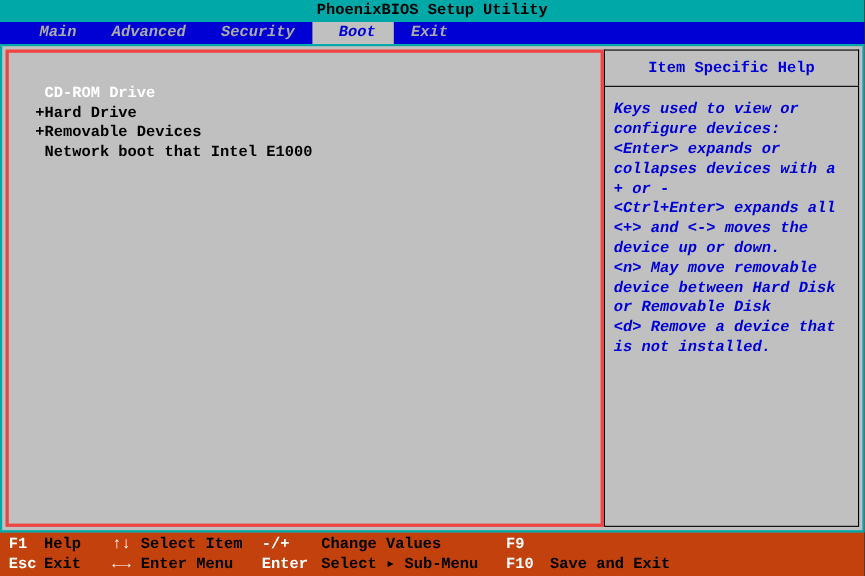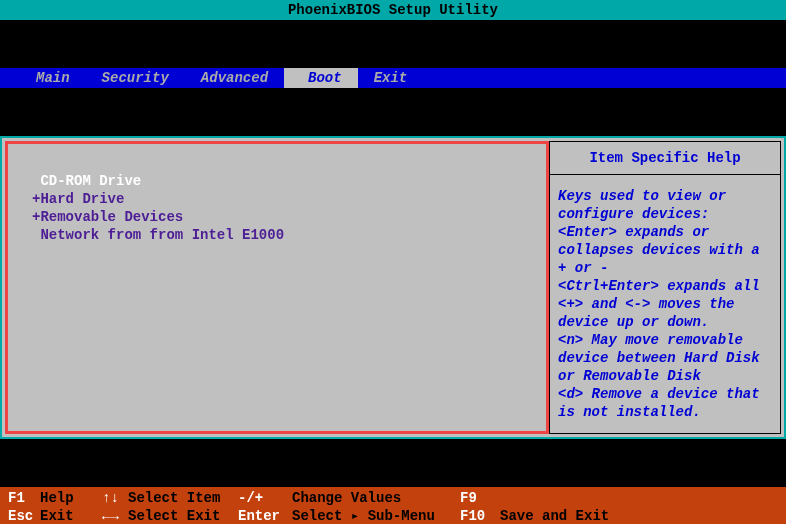--- a/index.html
+++ b/index.html
@@ -11,21 +11,20 @@
       width: 786px;
       height: 524px;
       overflow: hidden;
     }
     .screen {
       width: 100%;
       height: 100%;
       display: flex;
       flex-direction: column;
       background: #000;
-      gap: 48px;
     }
     .title-bar {
       background: #00a8a8;
       color: #000;
       text-align: center;
       padding: 2px 0;
       height: 20px;
       line-height: 16px;
     }
     .menu-bar {
@@ -53,21 +52,21 @@
       position: relative;
     }
     .main-panel {
       flex: 1;
       padding: 28px 8px 8px 24px;
       border: 3px solid #ef4444;
       margin: 3px 0 3px 3px;
       position: relative;
     }
     .boot-item {
-      color: #4c1d95;
+      color: #000000;
       line-height: 18px;
       white-space: pre;
     }
     .boot-item.selected {
       color: #fff;
     }
     .help-panel {
       width: 232px;
       margin: 3px 3px 3px 0;
       display: flex;
@@ -132,32 +131,32 @@
 <body>
 
 <div class="screen">
   <div class="title-bar">
     <span>PhoenixBIOS Setup Utility</span>
   </div>
 
   <div class="menu-bar">
     <div style="width:20px"></div>
     <div class="tab"><span>Main</span></div>
+    <div class="tab"><span>Advanced</span></div>
     <div class="tab"><span>Security</span></div>
-    <div class="tab"><span>Advanced</span></div>
     <div class="tab active"><span>Boot</span></div>
     <div class="tab"><span>Exit</span></div>
   </div>
 
   <div class="content-area">
     <div class="main-panel">
       <div class="boot-item selected"> CD-ROM Drive</div>
       <div class="boot-item">+Hard Drive</div>
       <div class="boot-item">+Removable Devices</div>
-      <div class="boot-item"> Network from from Intel E1000</div>
+      <div class="boot-item"> Network boot that Intel E1000</div>
     </div>
     <div class="help-panel">
       <div class="help-header">Item Specific Help</div>
       <div class="help-body">Keys used to view or configure devices:<br>&lt;Enter&gt; expands or collapses devices with a + or -<br>&lt;Ctrl+Enter&gt; expands all<br>&lt;+&gt; and &lt;-&gt; moves the device up or down.<br>&lt;n&gt; May move removable device between Hard Disk or Removable Disk<br>&lt;d&gt; Remove a device that is not installed.</div>
     </div>
   </div>
 
   <div class="footer">
     <div class="footer-row">
       <span class="footer-key">F1</span>
@@ -165,20 +164,20 @@
       <span class="footer-arrows">↑↓</span>
       <span class="footer-action">Select Item</span>
       <span class="footer-mid-key">-/+</span>
       <span class="footer-mid-action">Change Values</span>
       <span class="footer-right-key">F9</span>
     </div>
     <div class="footer-row">
       <span class="footer-key">Esc</span>
       <span class="footer-label">Exit</span>
       <span class="footer-arrows">←→</span>
-      <span class="footer-action">Select Exit</span>
+      <span class="footer-action">Enter Menu</span>
       <span class="footer-mid-key">Enter</span>
       <span class="footer-mid-action">Select ▸ Sub-Menu</span>
       <span class="footer-right-key">F10</span>
       <span>Save and Exit</span>
     </div>
   </div>
 </div>
 
 </body></html>

